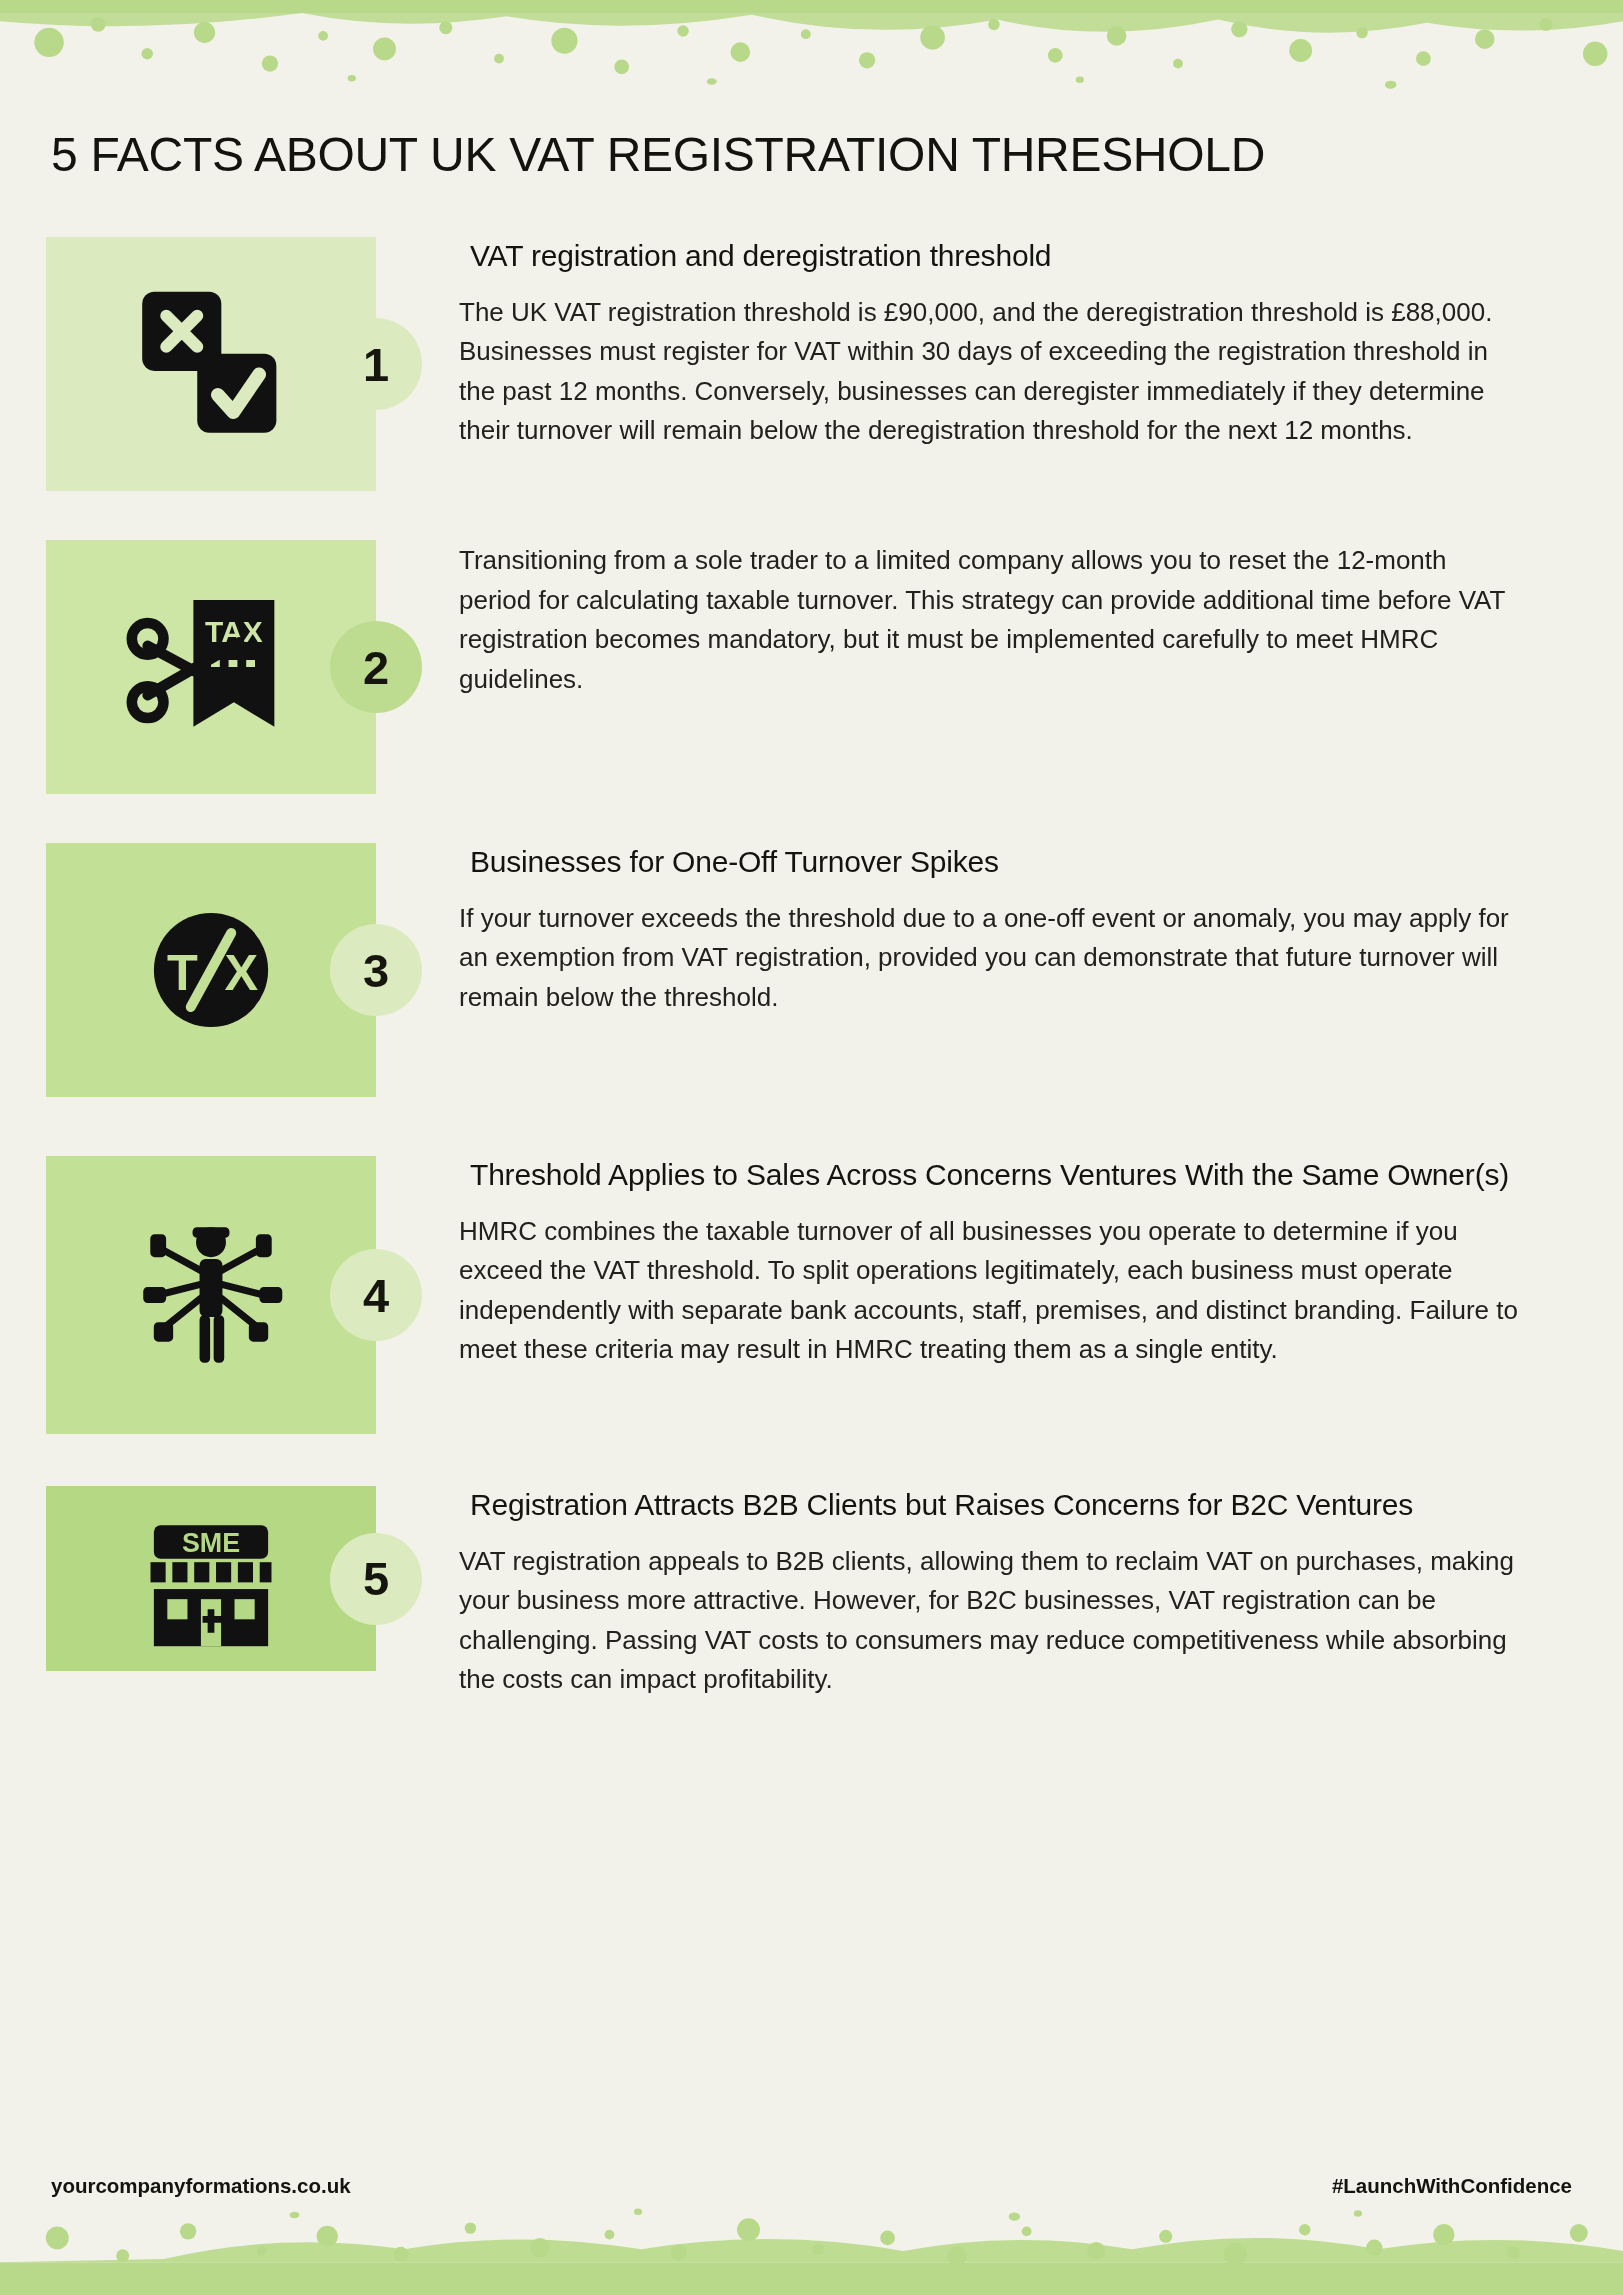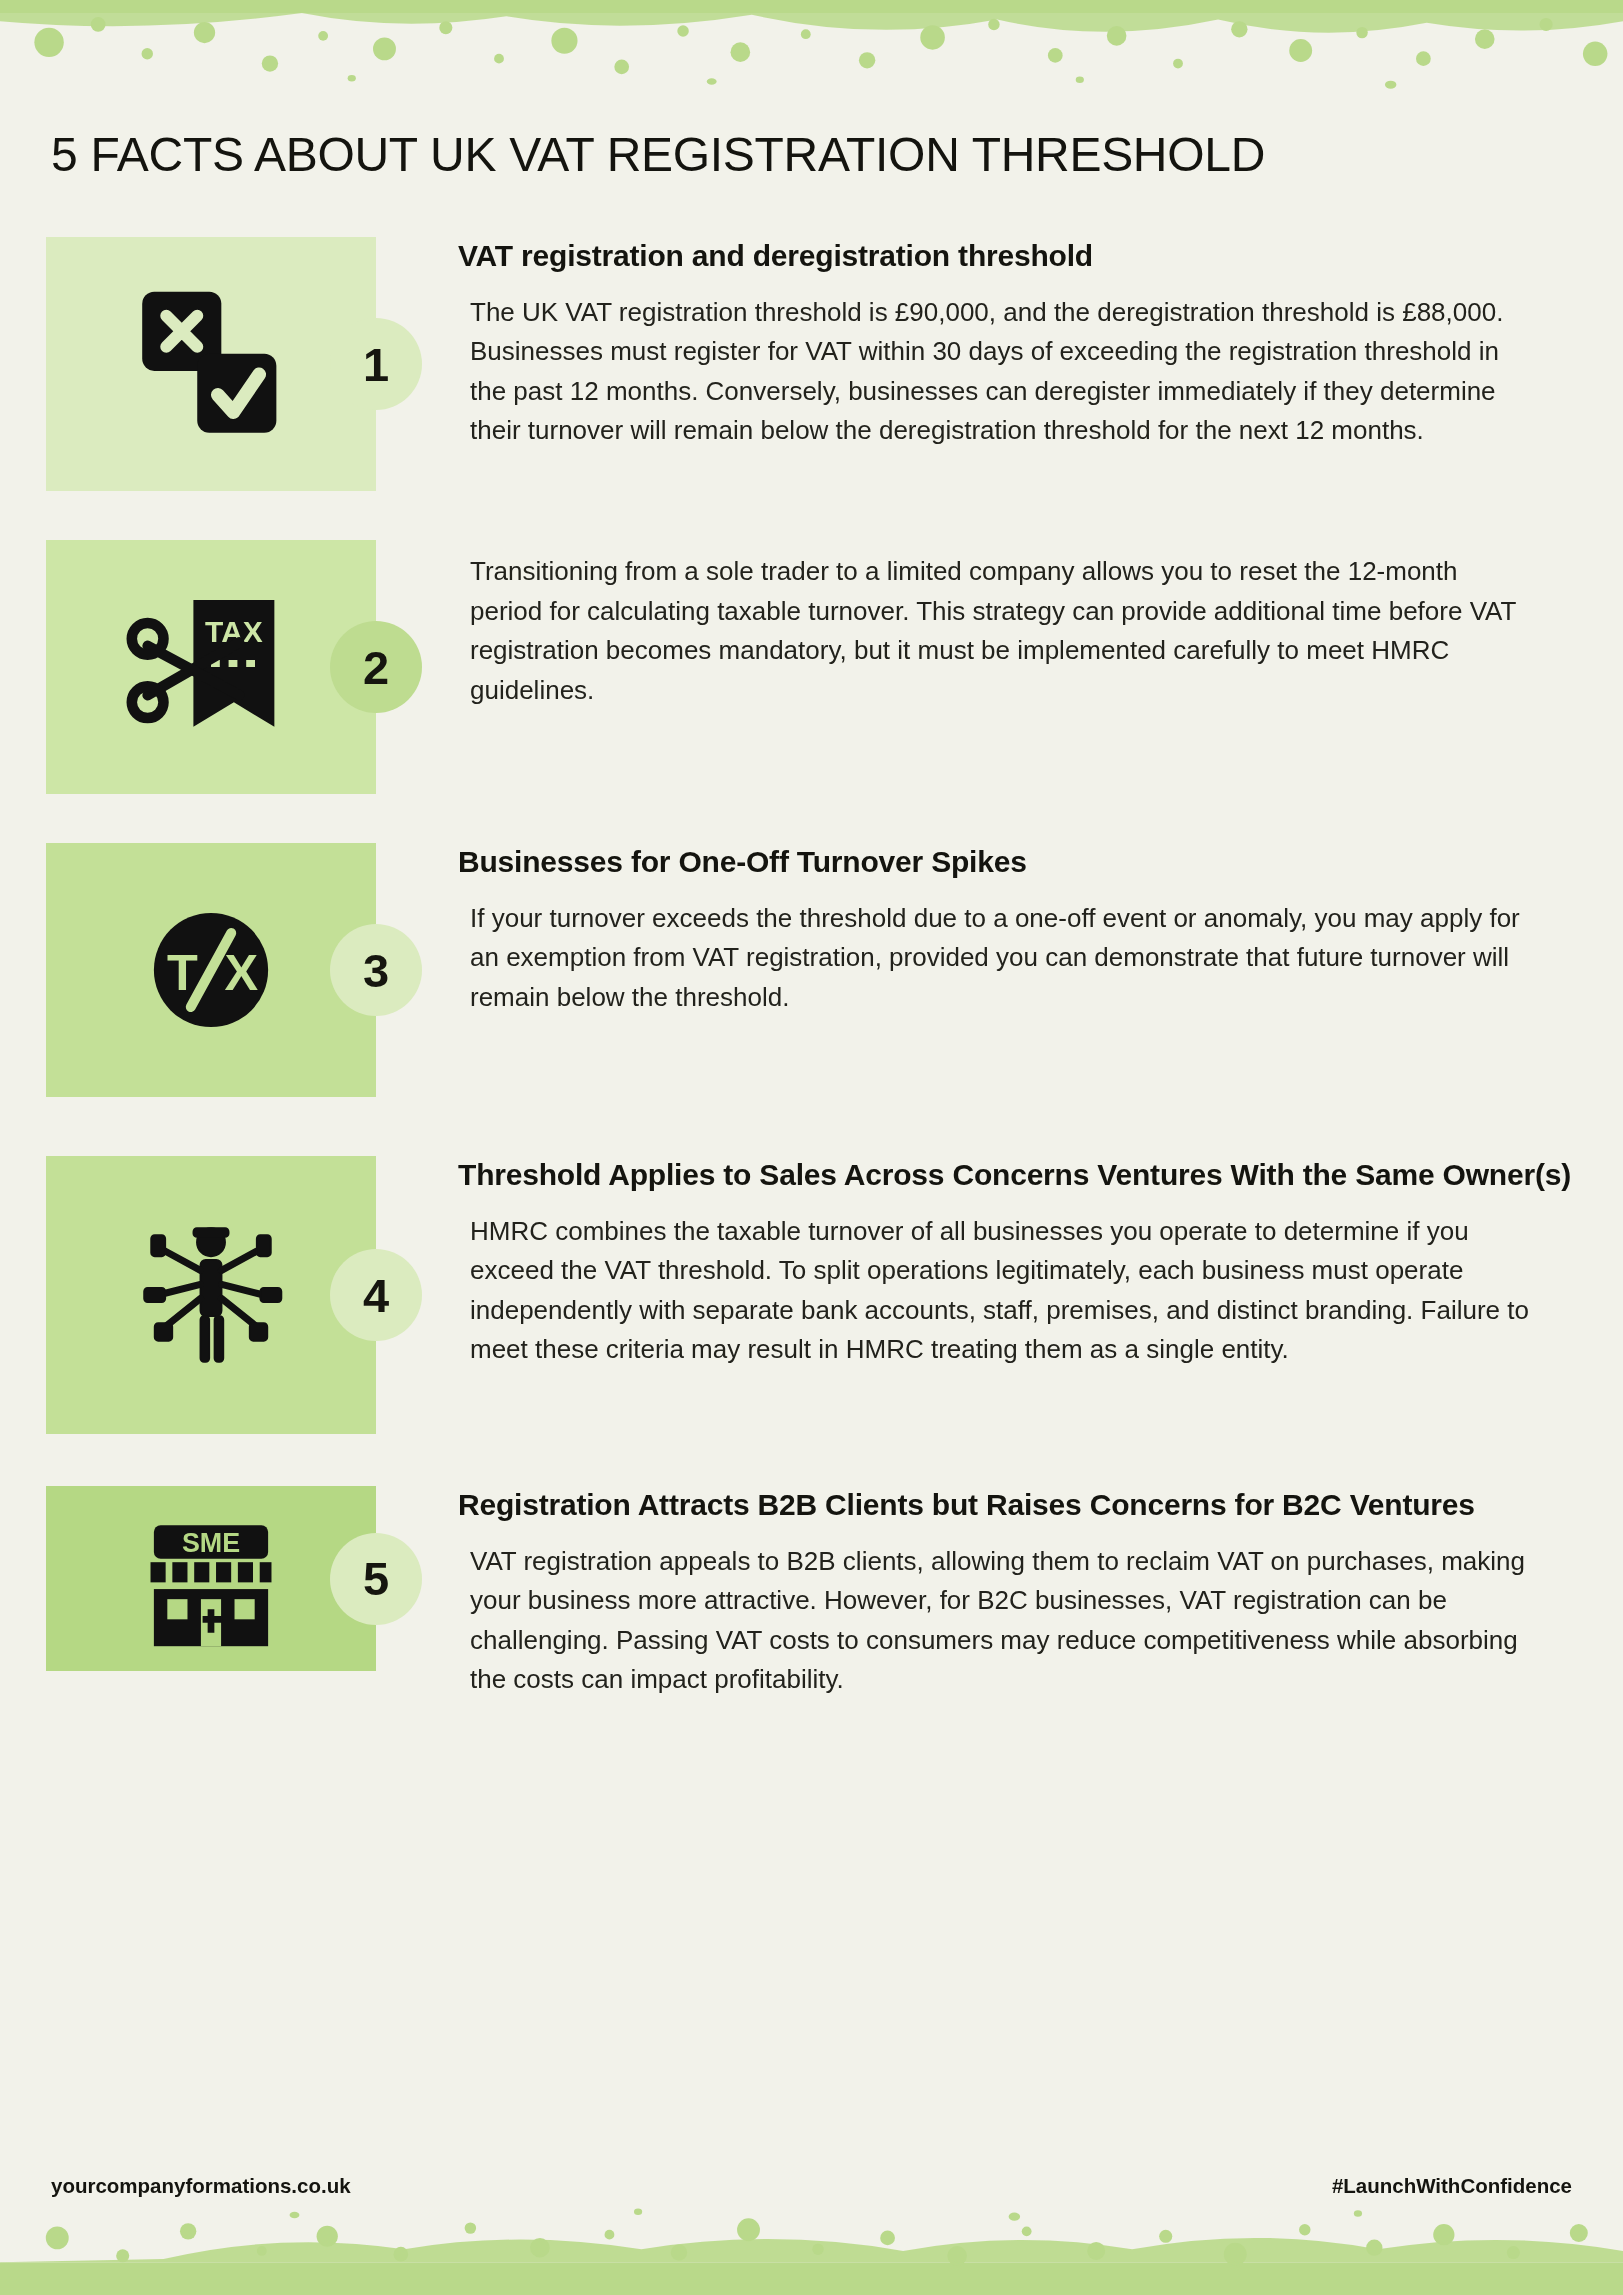--- a/index.html
+++ b/index.html
@@ -96,31 +96,31 @@
     color: #16160f;
   }
   .num-bubble.pale { background: #dbebbf; }
 
   .text-col {
     flex: 1 1 auto;
     padding-right: 51px;
   }
   .fact-heading {
     font-size: 30px;
-    font-weight: 700;
+    font-weight: 400;
     line-height: 1.26;
     color: #14140f;
-    margin: 0 0 18px 0;
+    margin: 0 0 18px 12px;
     letter-spacing: -0.2px;
   }
   .fact-body {
     font-size: 26px;
     line-height: 1.52;
     color: #22221c;
-    margin: 12px;
+    margin: 1px;
     max-width: 1063px;
   }
 
   
   .footer {
     position: absolute;
     left: 0;
     bottom: 97px;
     width: 1623px;
     display: flex;

